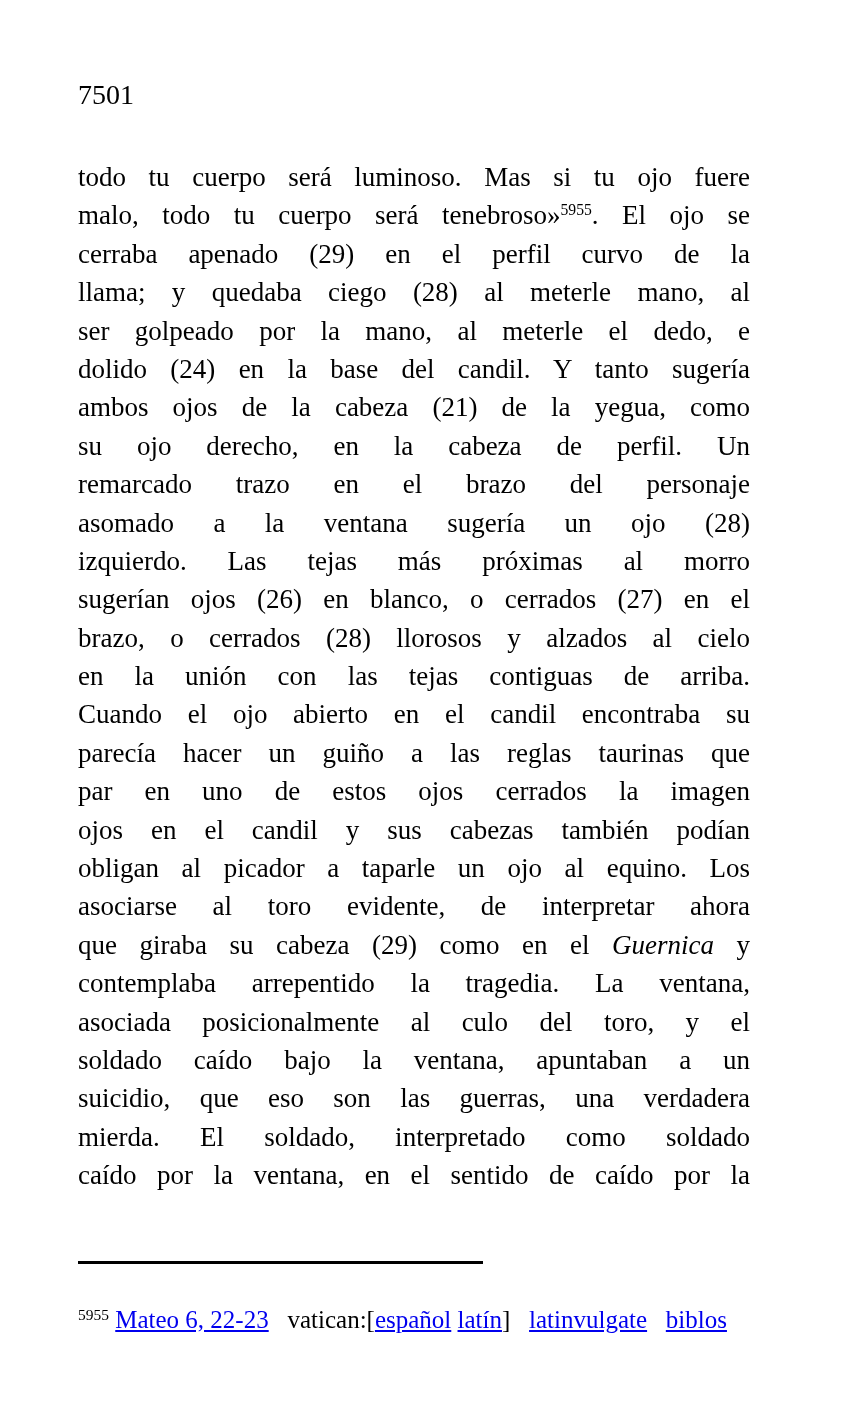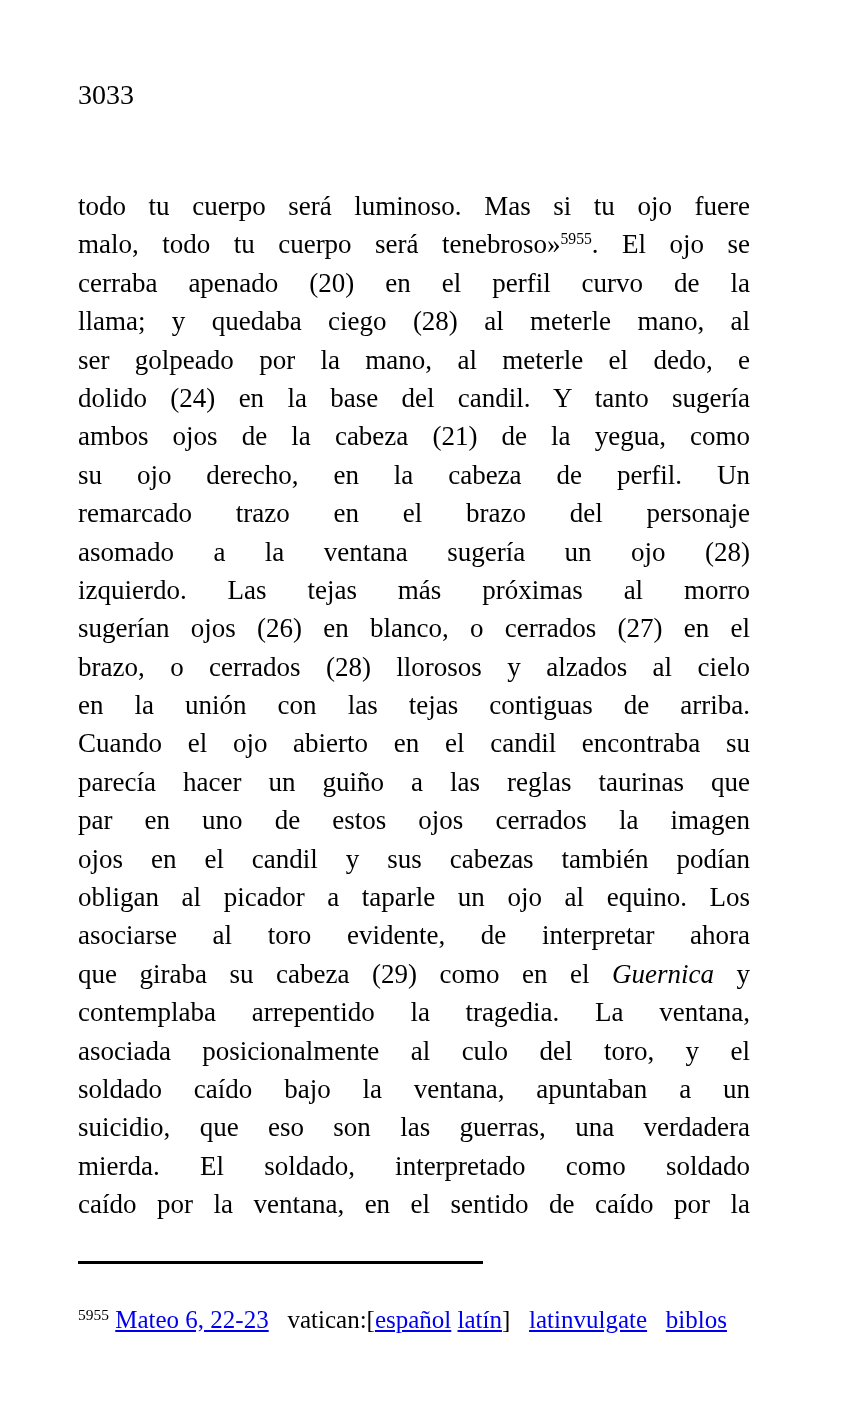--- a/index.html
+++ b/index.html
@@ -21,21 +21,20 @@
     left: 78px;
     top: 80px;
     font-size: 28px;
     line-height: 30px;
   }
   .body-text {
     position: absolute;
     left: 78px;
     top: 158px;
     width: 672px;
-    margin-top: 29px;
   }
   .line {
     text-align: justify;
     text-align-last: justify;
     font-size: 27px;
     line-height: 38.4px;
     height: 38.4px;
     white-space: normal;
   }
   .sup {
@@ -65,25 +64,25 @@
     line-height: 34px;
     white-space: pre-wrap;
     margin-top: 20px;
   }
   .footnote .sup { vertical-align: 8px; font-size: 0.62em; }
 </style>
 </head>
 <body>
 
 <div class="page">
-  <div class="page-number">3033</div>
+  <div class="page-number">7501</div>
   <div class="body-text">
       <div class="line"><span>todo tu cuerpo será luminoso. Mas si tu ojo fuere</span></div>
       <div class="line"><span>malo, todo tu cuerpo será tenebroso»</span><span class="sup">5955</span><span>. El ojo se</span></div>
-      <div class="line"><span>cerraba apenado (20) en el perfil curvo de la</span></div>
+      <div class="line"><span>cerraba apenado (29) en el perfil curvo de la</span></div>
       <div class="line"><span>llama; y quedaba ciego (28) al meterle mano, al</span></div>
       <div class="line"><span>ser golpeado por la mano, al meterle el dedo, e</span></div>
       <div class="line"><span>dolido (24) en la base del candil. Y tanto sugería</span></div>
       <div class="line"><span>ambos ojos de la cabeza (21) de la yegua, como</span></div>
       <div class="line"><span>su ojo derecho, en la cabeza de perfil. Un</span></div>
       <div class="line"><span>remarcado trazo en el brazo del personaje</span></div>
       <div class="line"><span>asomado a la ventana sugería un ojo (28)</span></div>
       <div class="line"><span>izquierdo. Las tejas más próximas al morro</span></div>
       <div class="line"><span>sugerían ojos (26) en blanco, o cerrados (27) en el</span></div>
       <div class="line"><span>brazo, o cerrados (28) llorosos y alzados al cielo</span></div>

